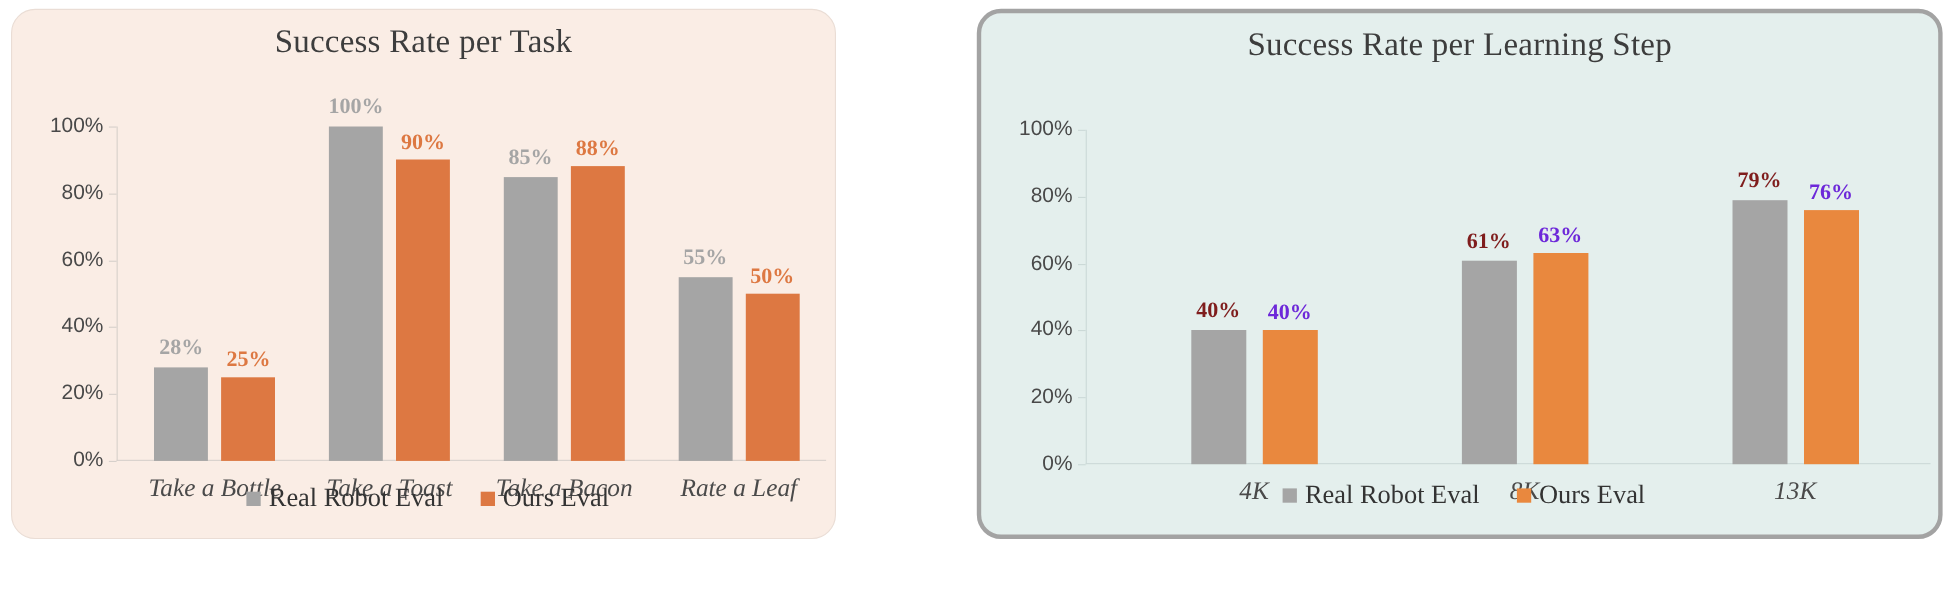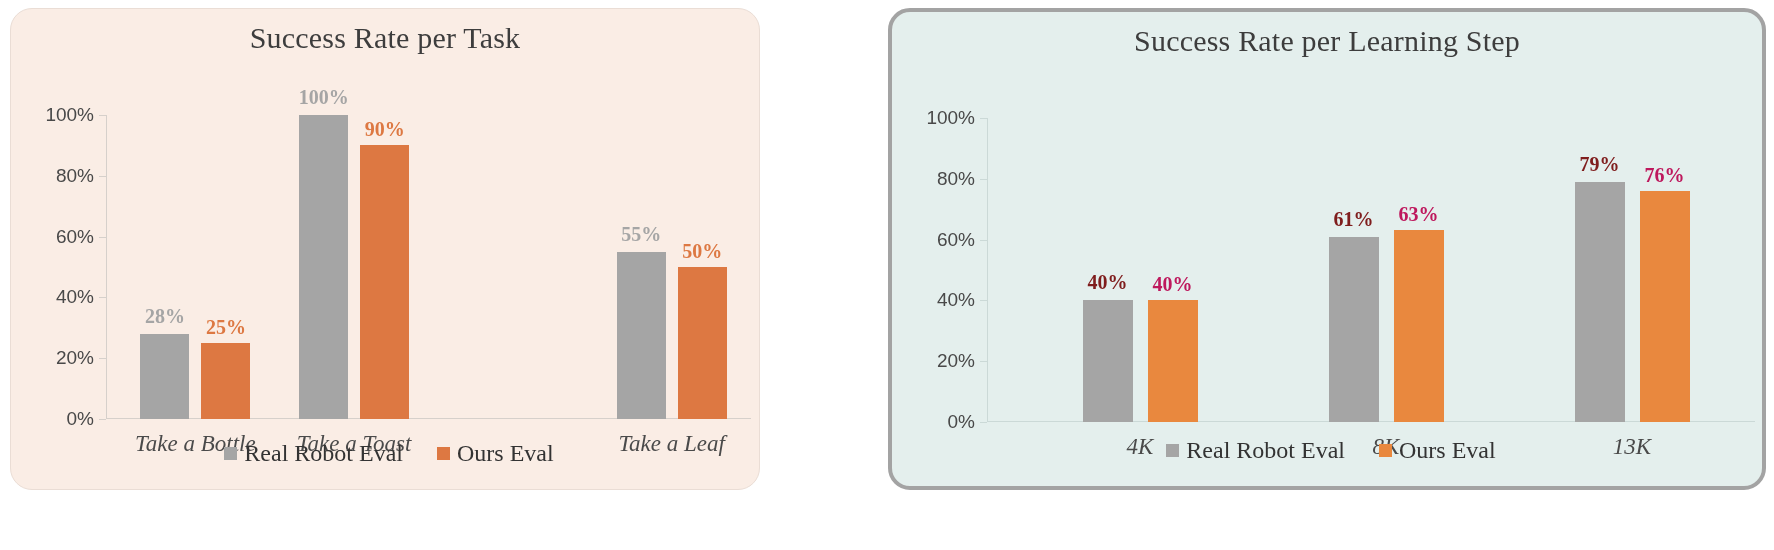--- a/index.html
+++ b/index.html
@@ -94,21 +94,21 @@
     left:50%;
     transform:translateX(-50%);
     font-family:"Liberation Serif",serif;
     font-weight:bold;
     font-size:20px;
     white-space:nowrap;
   }
   .panel.left .bar-label.gray{color:#A5A5A5;}
   .panel.left .bar-label.orange{color:#DD7842;}
   .panel.right .bar-label.gray{color:#7f1d1d;}
-  .panel.right .bar-label.orange{color:#be185d;}
+  .panel.right .bar-label.orange{color:#6d28d9;}
 
   .xtick-label{
     position:absolute;
     top:calc(100% + 12px);
     left:50%;
     transform:translateX(-50%);
     font-family:"Liberation Serif",serif;
     font-style:italic;
     font-size:23px;
     color:#4A4A4A;
@@ -167,26 +167,33 @@
           <div class="bar-label orange" style="left: 109.875px; bottom: 80px; font-family: Liberation Serif, serif;">25%</div>
           <div class="xtick-label" style="left: 79.375px;">Take a Bottle</div>
         </div>
         <div class="group" style="left: 168.75px; width: 158.75px;">
           <div class="bar gray" style="left: 24.375px; width: 49px; height: 304px;"></div>
           <div class="bar-label gray" style="left: 48.875px; bottom: 310px;">100%</div>
           <div class="bar orange" style="left: 85.375px; width: 49px; height: 273.6px;"></div>
           <div class="bar-label orange" style="left: 109.875px; bottom: 277.6px;">90%</div>
           <div class="xtick-label" style="left: 79.375px;">Take a Toast</div>
         </div>
+        <div class="group" style="left: 327.5px; width: 158.75px;">
+          <div class="bar gray" style="left: 24.375px; width: 49px; height: 258.4px;"></div>
+          <div class="bar-label gray" style="left: 48.875px; bottom: 264.4px;">85%</div>
+          <div class="bar orange" style="left: 85.375px; width: 49px; height: 267.52px;"></div>
+          <div class="bar-label orange" style="left: 109.875px; bottom: 271.52px;">88%</div>
+          <div class="xtick-label" style="left: 79.375px;">Take a Bacon</div>
+        </div>
         <div class="group" style="left: 486.25px; width: 158.75px;">
           <div class="bar gray" style="left: 24.375px; width: 49px; height: 167.2px;"></div>
           <div class="bar-label gray" style="left: 48.875px; bottom: 173.2px;">55%</div>
           <div class="bar orange" style="left: 85.375px; width: 49px; height: 152px;"></div>
           <div class="bar-label orange" style="left: 109.875px; bottom: 156px;">50%</div>
-          <div class="xtick-label" style="left: 79.375px;">Take a Leaf</div>
+          <div class="xtick-label" style="left: 79.375px;">Rate a Leaf</div>
         </div>
       </div>
 
     <div class="legend">
       <div class="legend-item">
         <span class="swatch gray"></span>
         <span class="legend-text">Real Robot Eval</span>
       </div>
       <div class="legend-item">
         <span class="swatch orange"></span>

